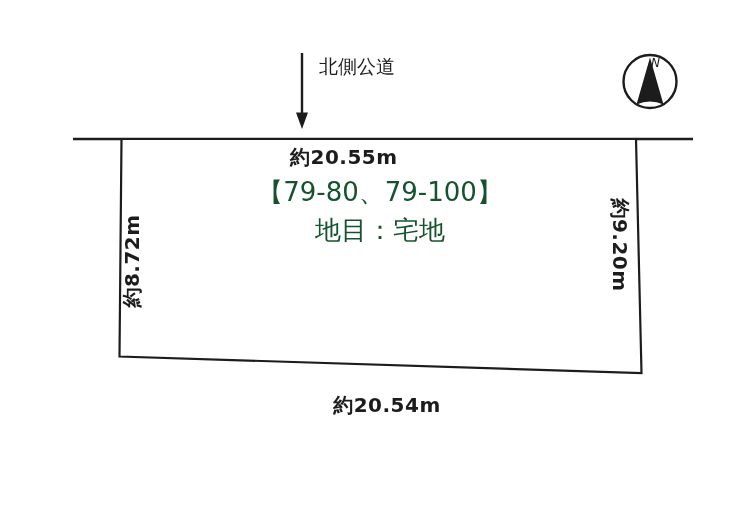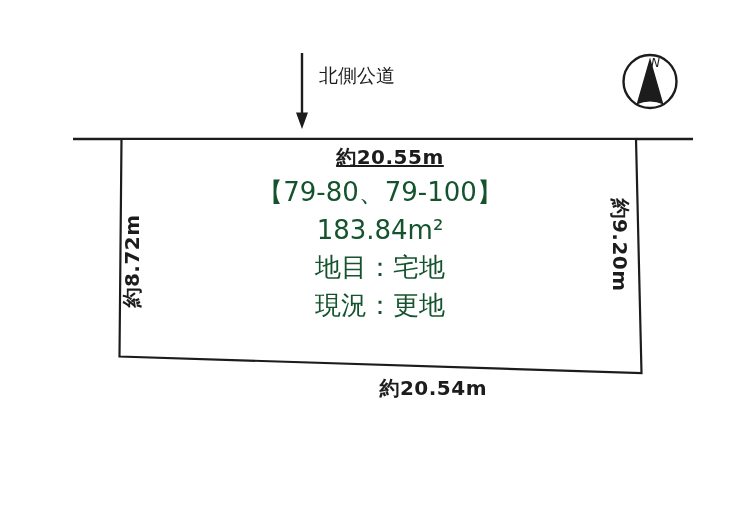--- a/index.html
+++ b/index.html
@@ -21,42 +21,41 @@
     left: 0; top: 0;
     width: 740px; height: 514px;
   }
   .label {
     position: absolute;
     white-space: nowrap;
     color: #1c1c1c;
   }
   .road-label {
     left: 319px;
-    top: 64px;
+    top: 55px;
     font-size: 19px;
     line-height: 23.5px;
     font-weight: 400;
   }
   .dim {
     font-size: 20px;
     font-weight: 700;
     letter-spacing: 0.5px;
   }
   .dim-top {
     left: 290px;
     top: 144px;
     width: 200px;
-    text-align: center;
-    text-decoration: underline;
+    text-align: left;
   }
   .dim-bottom {
     left: 287px;
-    top: 375px;
+    top: 392px;
     width: 200px;
-    text-align: right;
+    text-align: center;
   }
   .dim-left {
     left: 70px;
     top: 249px;
     width: 121px;
     height: 24px;
     text-align: center;
     transform: rotate(-90deg);
     transform-origin: center;
   }
@@ -115,18 +114,16 @@
     <div>北側公道</div>
   </div>
 
   <div class="label dim dim-top">約20.55m</div>
   <div class="label dim dim-bottom">約20.54m</div>
   <div class="label dim dim-left">約8.72m</div>
   <div class="label dim dim-right">約9.20m</div>
 
   <div class="plot-text">
     <div>【79-80、79-100】</div>
-    <div>183.84m²</div>
     <div>地目：宅地</div>
-    <div>現況：更地</div>
   </div>
 
 </div>
 
 </body></html>

